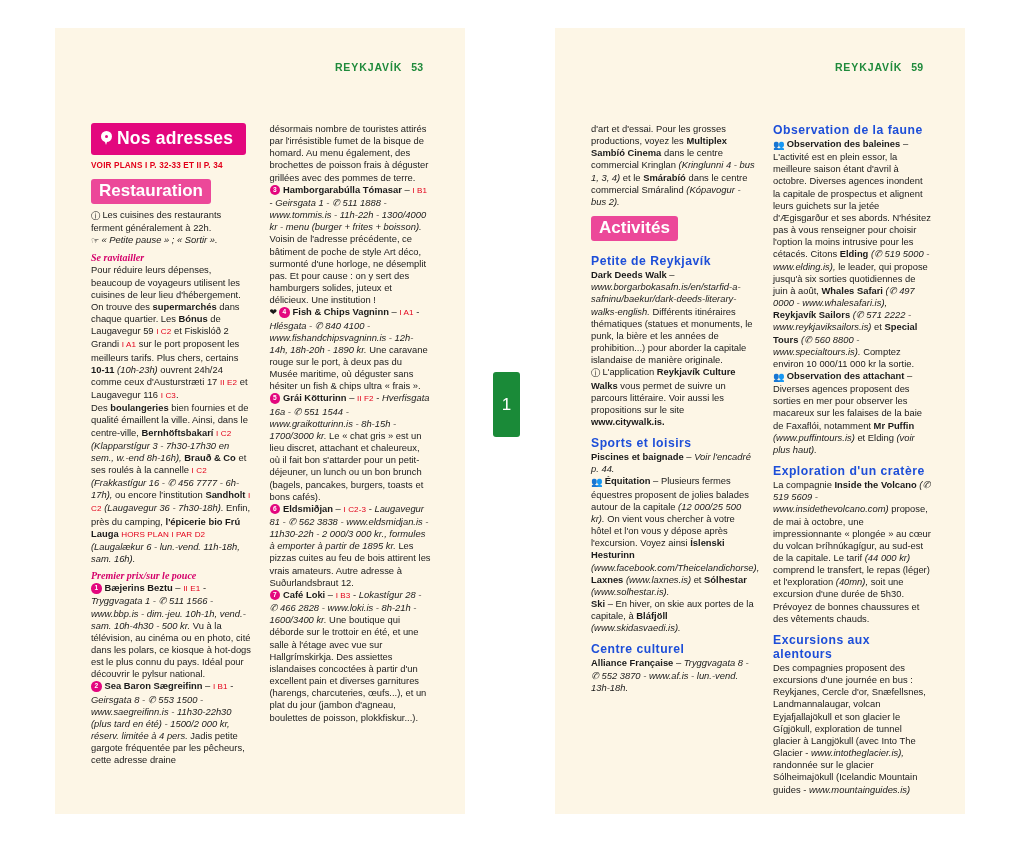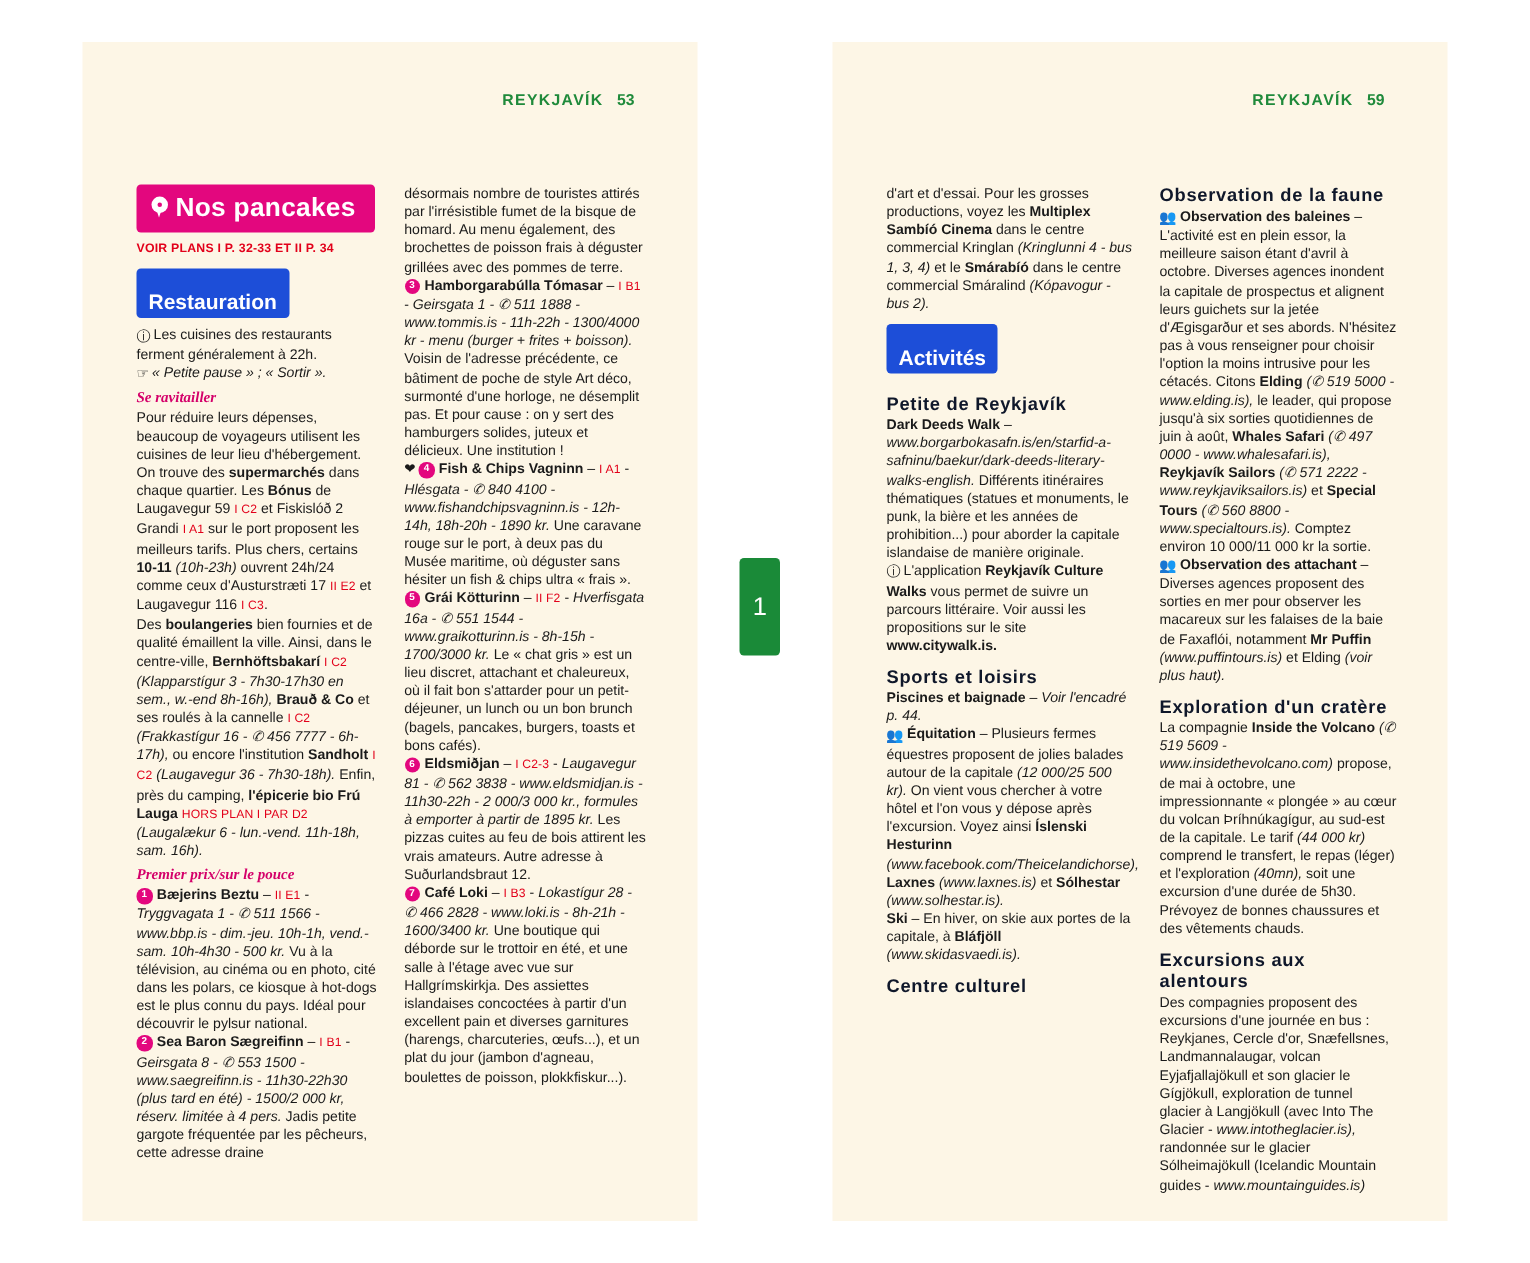--- a/index.html
+++ b/index.html
@@ -41,25 +41,25 @@
           font-size:17.5px;font-weight:bold;letter-spacing:.2px;margin-bottom:6px;}
   .pin{display:inline-block;width:11px;height:15px;position:relative;}
   .pin:before{content:"";position:absolute;left:0;top:0;width:11px;height:11px;
      border-radius:50%;background:#ffffff;}
   .pin:after{content:"";position:absolute;left:3px;top:8px;width:0;height:0;
      border-left:2.5px solid transparent;border-right:2.5px solid transparent;
      border-top:6px solid #ffffff;}
   .pin span{position:absolute;left:3.6px;top:3.6px;width:3.8px;height:3.8px;
      border-radius:50%;background:#e3077e;}
   .plans{color:#e2001a;font-weight:bold;font-size:8.2px;letter-spacing:.15px;margin-bottom:9px;}
-  .cat{display:inline-block;background:#1d4ed8;color:#ffffff;border-radius:3px;
-       padding:14px 8px 3px;font-size:14px;font-weight:bold;margin-bottom:5px;}
+  .cat{display:inline-block;background:#ec4899;color:#ffffff;border-radius:3px;
+       padding:2px 8px 3px;font-size:17px;font-weight:bold;margin-bottom:5px;}
   .sub{color:#d4006a;font-style:italic;font-weight:bold;font-size:10px;
        font-family:"Liberation Serif",serif;margin:5px 0 1px;}
-  .h2{font-size:12.2px;font-weight:bold;color:#0f172a;letter-spacing:.5px;margin:8px 0 1px;}
+  .h2{font-size:12.2px;font-weight:bold;color:#1d4ed8;letter-spacing:.5px;margin:8px 0 1px;}
   .num-badge{display:inline-block;width:10.5px;height:10.5px;border-radius:50%;
      background:#e3077e;color:#ffffff;font-size:6.6px;line-height:10.5px;text-align:center;
      font-weight:bold;vertical-align:1px;margin-right:3px;}
   .ico{display:inline-block;vertical-align:-1px;margin-right:2px;}
   .heart{color:#1a1a1a;font-size:9px;margin-right:2px;}
 </style>
 </head>
 <body>
 
 <div class="spread">
@@ -72,21 +72,21 @@
     </div>
 
     <div class="cols">
 
       <div class="col">
 
         <div class="banner">
           <span class="pin">
               <span></span>
             </span>
-          <span>Nos pancakes</span>
+          <span>Nos adresses</span>
         </div>
 
         <div class="plans">VOIR PLANS I P. 32-33 ET II P. 34</div>
 
         <div><span class="cat">Restauration</span></div>
 
         <div class="blk">
           <span class="ico">ⓘ</span><span>Les cuisines des restaurants ferment généralement à 22h.</span>
         </div>
         <div class="blk">
@@ -184,20 +184,23 @@
         <div class="blk">
           <span class="ico" style="color:#e8862a;">👥</span><b>Équitation</b> – Plusieurs fermes équestres proposent de jolies balades autour de la capitale <i>(12 000/25 500 kr).</i> On vient vous chercher à votre hôtel et l'on vous y dépose après l'excursion. Voyez ainsi <b>Íslenski Hesturinn</b> <i>(www.facebook.com/Theicelandichorse),</i> <b>Laxnes</b> <i>(www.laxnes.is)</i> et <b>Sólhestar</b> <i>(www.solhestar.is).</i>
         </div>
 
         <div class="blk">
           <b>Ski</b> – En hiver, on skie aux portes de la capitale, à <b>Bláfjöll</b> <i>(www.skidasvaedi.is).</i>
         </div>
 
         <div class="h2">Centre culturel</div>
 
+        <div class="blk">
+          <b>Alliance Française</b> – <i>Tryggvagata 8 - ✆ 552 3870 - www.af.is - lun.-vend. 13h-18h.</i>
+        </div>
 
       </div>
 
       <div class="col">
 
         <div class="h2" style="margin-top:0;">Observation de la faune</div>
 
         <div class="blk">
           <span class="ico" style="color:#e8862a;">👥</span><b>Observation des baleines</b> – L'activité est en plein essor, la meilleure saison étant d'avril à octobre. Diverses agences inondent la capitale de prospectus et alignent leurs guichets sur la jetée d'Ægisgarður et ses abords. N'hésitez pas à vous renseigner pour choisir l'option la moins intrusive pour les cétacés. Citons <b>Elding</b> <i>(✆ 519 5000 - www.elding.is),</i> le leader, qui propose jusqu'à six sorties quotidiennes de juin à août, <b>Whales Safari</b> <i>(✆ 497 0000 - www.whalesafari.is),</i> <b>Reykjavík Sailors</b> <i>(✆ 571 2222 - www.reykjaviksailors.is)</i> et <b>Special Tours</b> <i>(✆ 560 8800 - www.specialtours.is).</i> Comptez environ 10 000/11 000 kr la sortie.
         </div>

